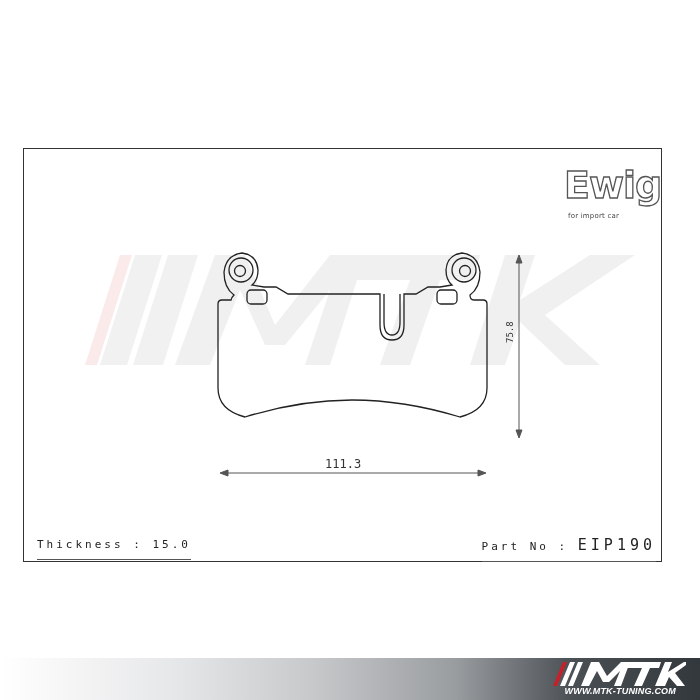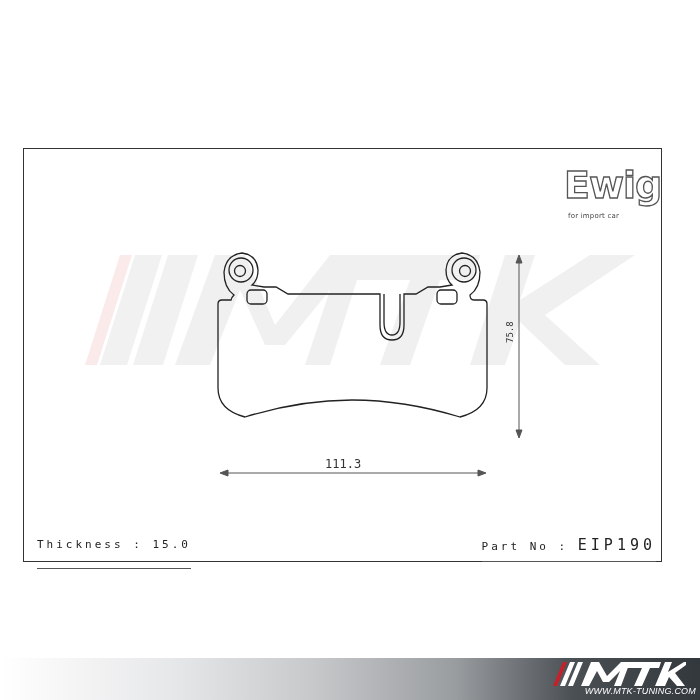--- a/index.html
+++ b/index.html
@@ -26,21 +26,21 @@
   .brand-sub {
     position: absolute; left: 568px; top: 212px;
     font-size: 7px; font-weight: normal; color: #444;
     font-family: "DejaVu Sans", sans-serif; letter-spacing: 0.2px;
     white-space: nowrap;
   }
   .thickness {
     position: absolute; left: 37px; top: 538px;
     font-family: "DejaVu Sans Mono", monospace; font-size: 11px; color: #222;
     letter-spacing: 3px; white-space: nowrap;
-    border-bottom: 1px solid #555; padding-bottom: 17px;
+    border-bottom: 1px solid #555; padding-bottom: 8px;
   }
   .part {
     position: absolute; right: 44px; top: 535px;
     font-family: "DejaVu Sans Mono", monospace; color: #222; white-space: nowrap;
     border-bottom: 1px solid #555; padding-bottom: 7px;
   }
   .part-label { font-size: 11px; letter-spacing: 3px; }
   .part-value { font-size: 15px; letter-spacing: 4px; }
   .dim-h {
     position: absolute; left: 325px; top: 457px;
@@ -51,22 +51,22 @@
     font-family: "DejaVu Sans Mono", monospace; font-size: 9px; color: #333;
     transform: rotate(-90deg); transform-origin: left top;
     white-space: nowrap;
   }
   .footer {
     position: absolute; left: 0; top: 658px; width: 700px; height: 42px;
     background: linear-gradient(to right, #ffffff 0%, #e6e7e8 25%, #c6c8ca 45%, #9a9da0 65%, #4a4f54 82%, #33383d 100%);
   }
   .footer-logo { position: absolute; right: 14px; top: 660px; width: 135px; height: 28px; }
   .footer-url {
-    position: absolute; right: 4px; top: 686px;
-    font-family: "Liberation Sans", sans-serif; font-size: 9px; font-weight: normal;
+    position: absolute; right: 24px; top: 686px;
+    font-family: "Liberation Sans", sans-serif; font-size: 9px; font-weight: bold;
     color: #ffffff; font-style: italic; letter-spacing: 0.2px; white-space: nowrap;
   }
 </style>
 </head>
 <body>
 
 <svg class="watermark" viewBox="0 0 700 700" width="700" height="700">
 
   <polygon points="85,365 120,255 132,255 97,365" fill="#fbeaea"></polygon>
   <polygon points="100,365 135,255 162,255 127,365" fill="#f1f1f1"></polygon>

